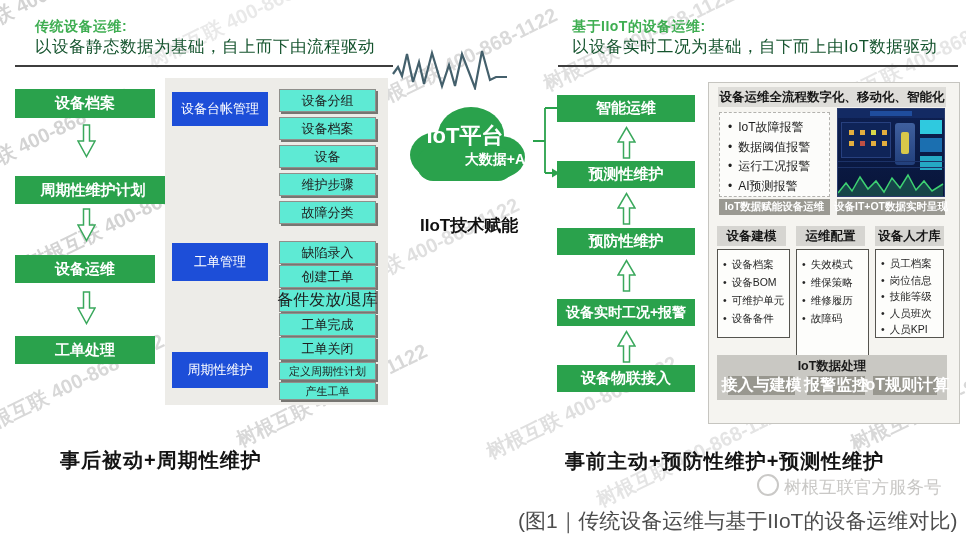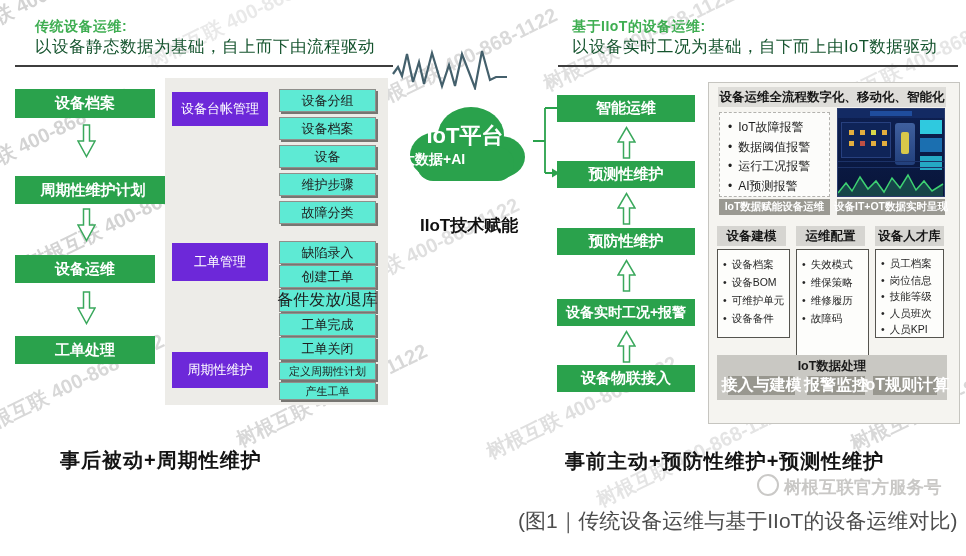--- a/index.html
+++ b/index.html
@@ -5,28 +5,28 @@
   html,body{margin:0;padding:0;background:#fff;}
   #stage{position:relative;width:966px;height:556px;background:#fff;overflow:hidden;
          font-family:"Liberation Sans","DejaVu Sans",sans-serif;}
   .abs{position:absolute;}
   .sec-title{position:absolute;font-weight:bold;font-size:14px;color:#3fae52;letter-spacing:.5px;}
   .sec-sub{position:absolute;font-weight:normal;font-size:16.5px;color:#14532d;letter-spacing:.5px;}
   .hr{position:absolute;height:2px;background:#3e3e3e;}
   .gbox{position:absolute;background:#2aa24c;color:#fff;font-weight:bold;font-size:15px;
         display:flex;align-items:center;justify-content:center;white-space:nowrap;}
   .panel-mid{position:absolute;left:165px;top:78px;width:223px;height:327px;background:#edece8;}
-  .glabel{position:absolute;background:#6d28d9;color:#fff;font-size:13px;
+  .glabel{position:absolute;background:#1d4ed8;color:#fff;font-size:13px;
           display:flex;align-items:center;justify-content:center;}
   .btn3d{position:absolute;left:279px;width:95px;height:21px;background:#5eead4;
          border:1px solid #908f8b;box-shadow:2px 2px 0 rgba(98,97,93,.85);
          color:#1d1d1d;font-size:13px;display:flex;align-items:center;justify-content:center;white-space:nowrap;}
   .btn3d.small{font-size:11px;height:16px;}
   .cloud-t1{position:absolute;left:0;top:24px;width:100%;text-align:center;color:#fff;font-weight:bold;font-size:22px;}
-  .cloud-t2{position:absolute;left:0;top:54px;width:100%;text-align:left;color:#fff;font-weight:bold;font-size:14px;}
+  .cloud-t2{position:absolute;left:0;top:54px;width:100%;text-align:right;color:#fff;font-weight:bold;font-size:14px;}
   .center-label{position:absolute;left:420px;top:214px;font-weight:bold;font-size:17px;color:#111;}
   .rpanel{position:absolute;left:708px;top:82px;width:250px;height:340px;background:#f5f4f0;border:1px solid #c6c5c0;}
   .rbar{position:absolute;background:#deddd9;color:#161616;font-weight:bold;font-size:12.5px;
         display:flex;align-items:center;justify-content:center;white-space:nowrap;}
   .alarm-box{position:absolute;left:719px;top:112px;width:111px;height:85px;background:#fcfcfa;
              border:1.5px dashed #b3b2ae;box-sizing:border-box;padding:5px 4px 0 8px;}
   .alarm-li{font-size:12px;line-height:19.5px;color:#1e1e1e;white-space:nowrap;}
   .alarm-li::before{content:"•";margin-right:6px;}
   .cap-bar{position:absolute;background:#9a9992;color:#fff;font-weight:bold;font-size:10.5px;
            display:flex;align-items:center;justify-content:center;white-space:nowrap;}
@@ -36,21 +36,21 @@
   .col-li{font-size:10.5px;line-height:18px;color:#262626;white-space:nowrap;}
   .col-li::before{content:"•";margin-right:5px;}
   .colbox.tight .col-li{line-height:16.5px;}
   .iot-bar{position:absolute;left:717px;top:355px;width:230px;height:45px;background:#c9c8c3;}
   .iot-title{position:absolute;left:0;top:3px;width:100%;text-align:center;font-weight:bold;font-size:12.5px;color:#1a1a1a;}
   .iot-btn{position:absolute;top:21px;height:19px;background:#98978f;color:#fff;font-size:16px;font-weight:bold;
            display:flex;align-items:center;justify-content:center;white-space:nowrap;}
   .summary{position:absolute;font-weight:bold;font-size:20px;color:#141414;letter-spacing:1px;white-space:nowrap;}
   .fig-caption{position:absolute;left:518px;top:507px;font-size:21px;color:#4c4c4c;white-space:nowrap;}
   .brand-logo{position:absolute;left:757px;top:474px;width:18px;height:18px;border:2.5px solid #cac9c7;border-radius:50%;}
-  .brand-text{position:absolute;left:784px;top:475px;font-size:17.5px;font-weight:bold;color:#c9c8c6;white-space:nowrap;}
+  .brand-text{position:absolute;left:784px;top:475px;font-size:17.5px;font-weight:normal;color:#c9c8c6;white-space:nowrap;}
   .wm{position:absolute;color:#9f9f9f;font-size:20px;font-weight:bold;white-space:nowrap;
       transform:rotate(-26deg);transform-origin:left center;pointer-events:none;}
   
   .dash{position:absolute;left:837px;top:108px;width:108px;height:89px;overflow:hidden;
         background:linear-gradient(180deg,#0e2052,#081539);border:1px solid #2a3c6e;box-sizing:border-box;}
   .d-top{position:absolute;left:0;top:0;width:100%;height:9px;background:#132a63;}
   .d-top-strip{position:absolute;left:32px;top:2px;width:42px;height:5px;background:#1f4d9e;}
   .d-left{position:absolute;left:3px;top:13px;width:48px;height:34px;background:#0f2458;border:1px solid #27407f;}
   .d-dot{position:absolute;left:7px;top:7px;width:5px;height:5px;background:#e3ae3f;
          box-shadow:11px 0 #e3ae3f,22px 0 #d8d84a,33px 0 #e3ae3f,0 11px #e3ae3f,11px 11px #c05044,22px 11px #e3ae3f,33px 11px #e3ae3f;}

